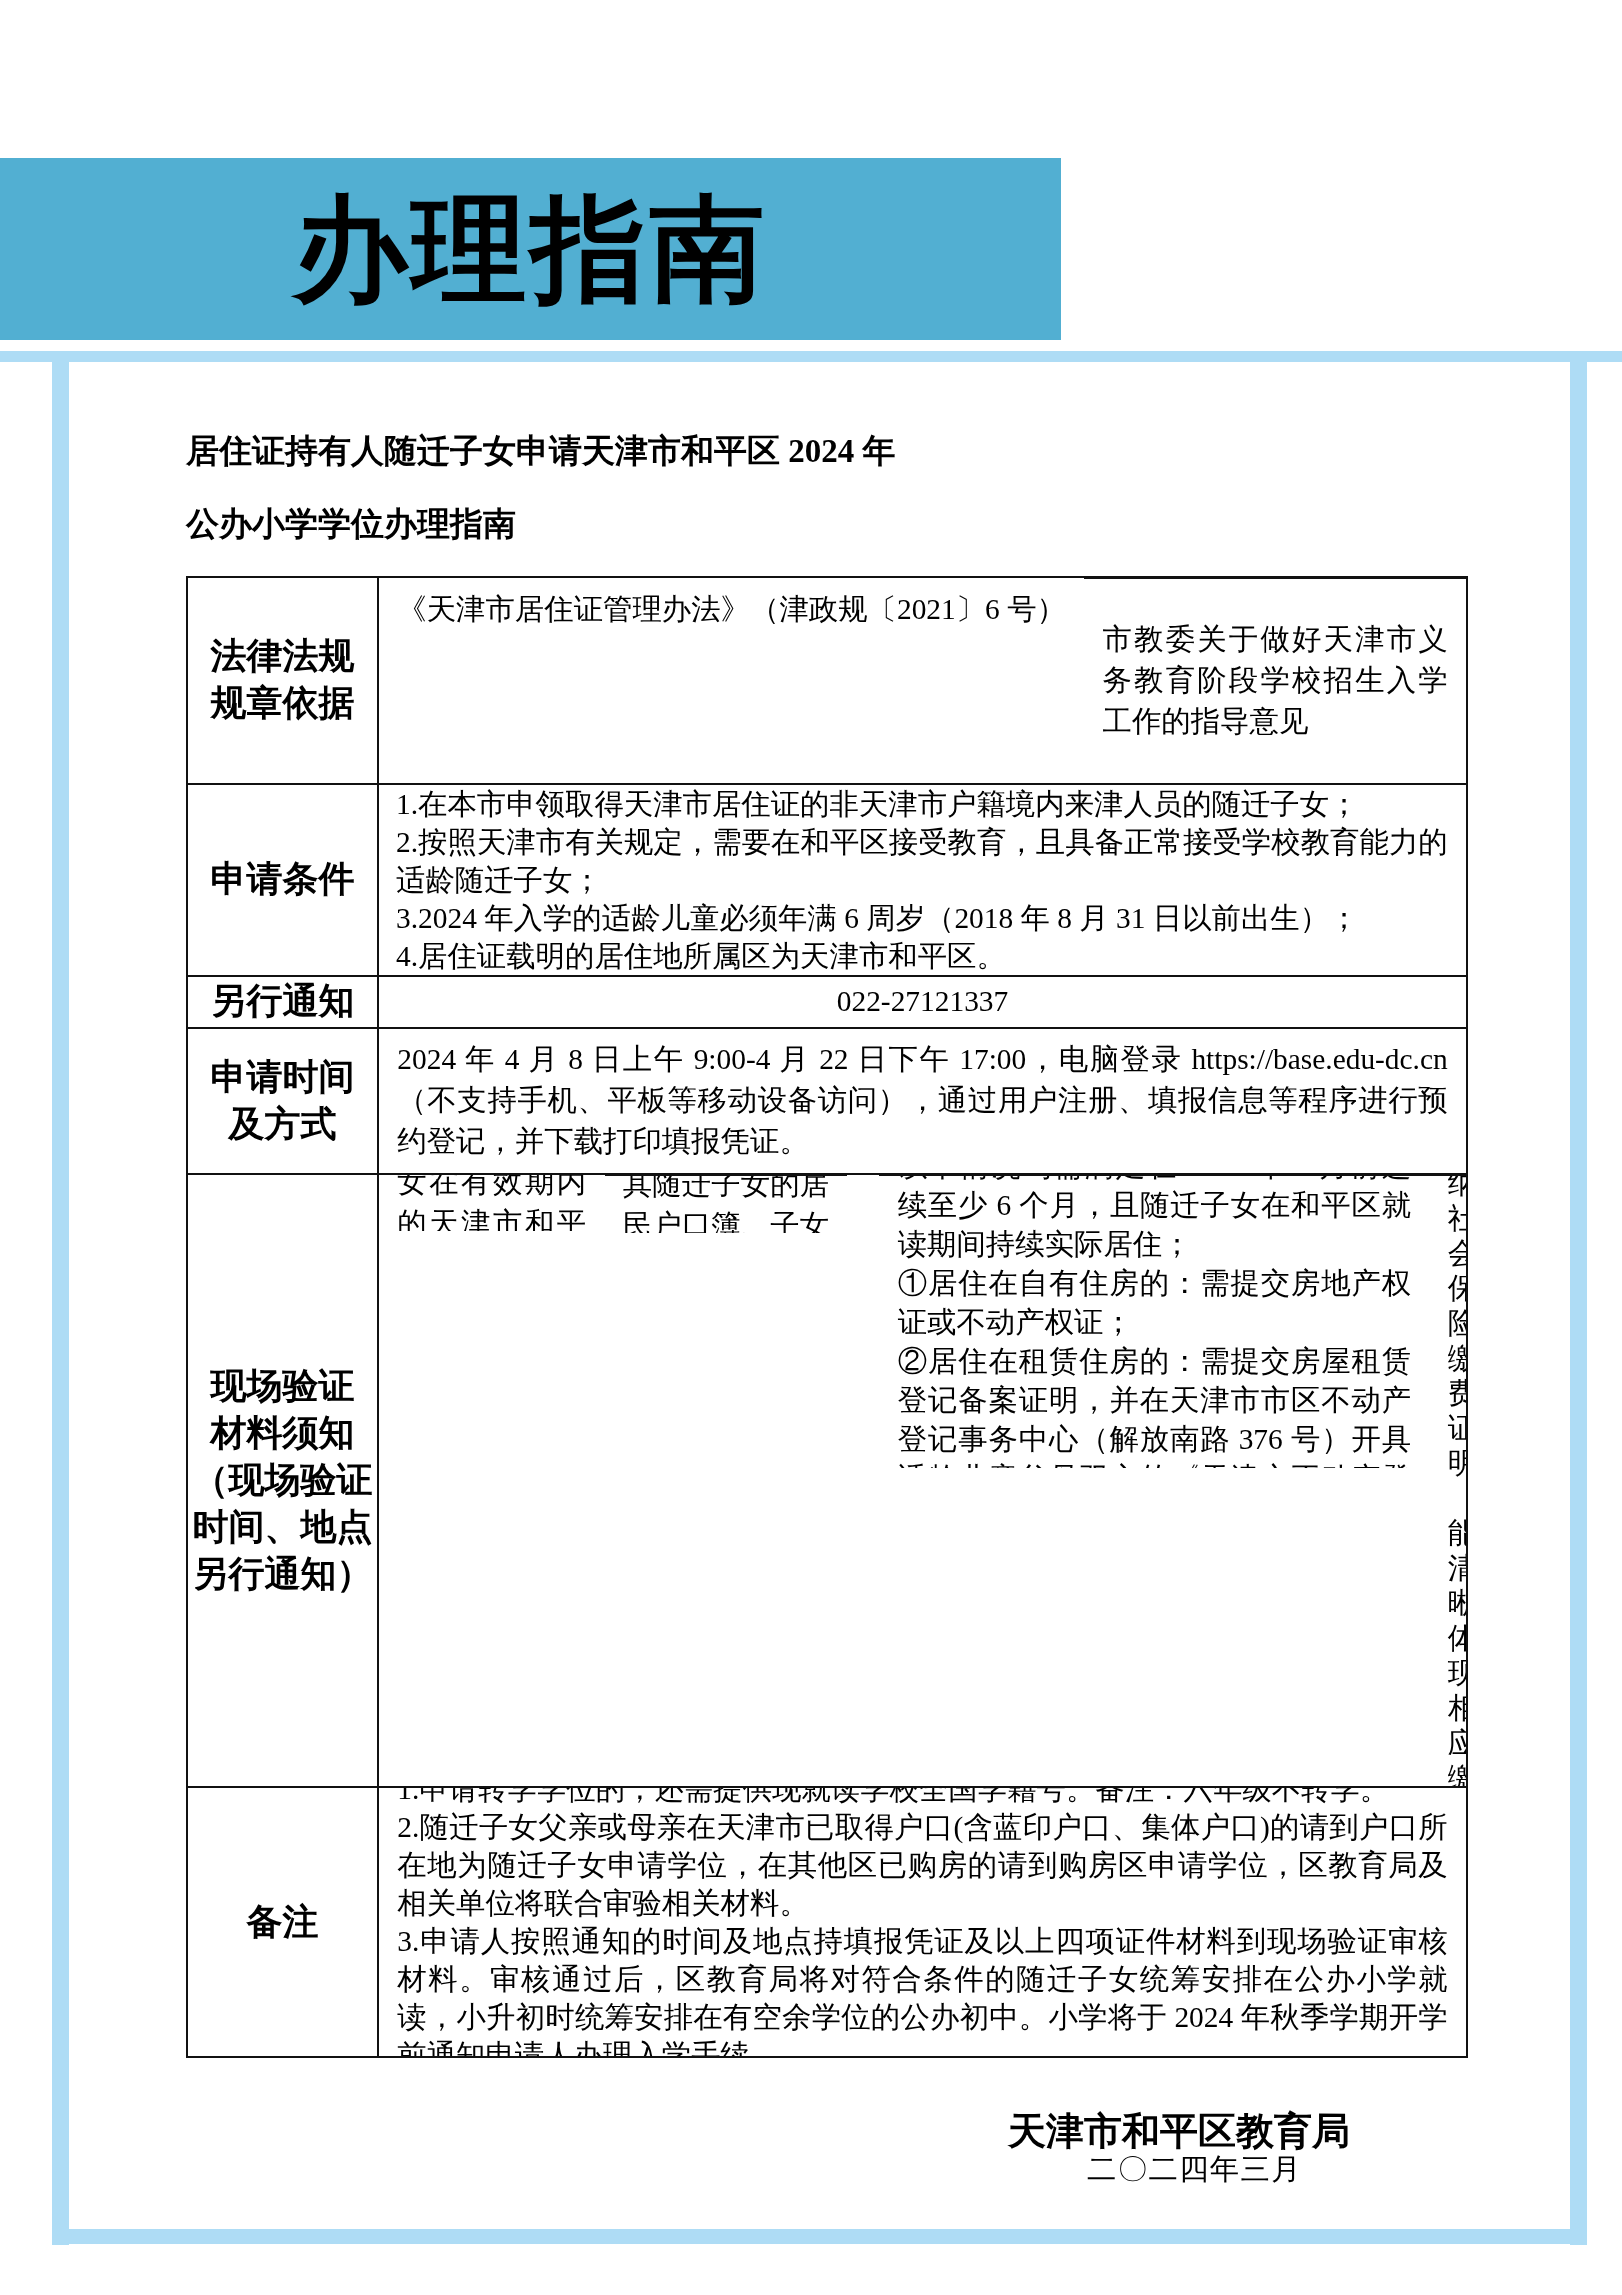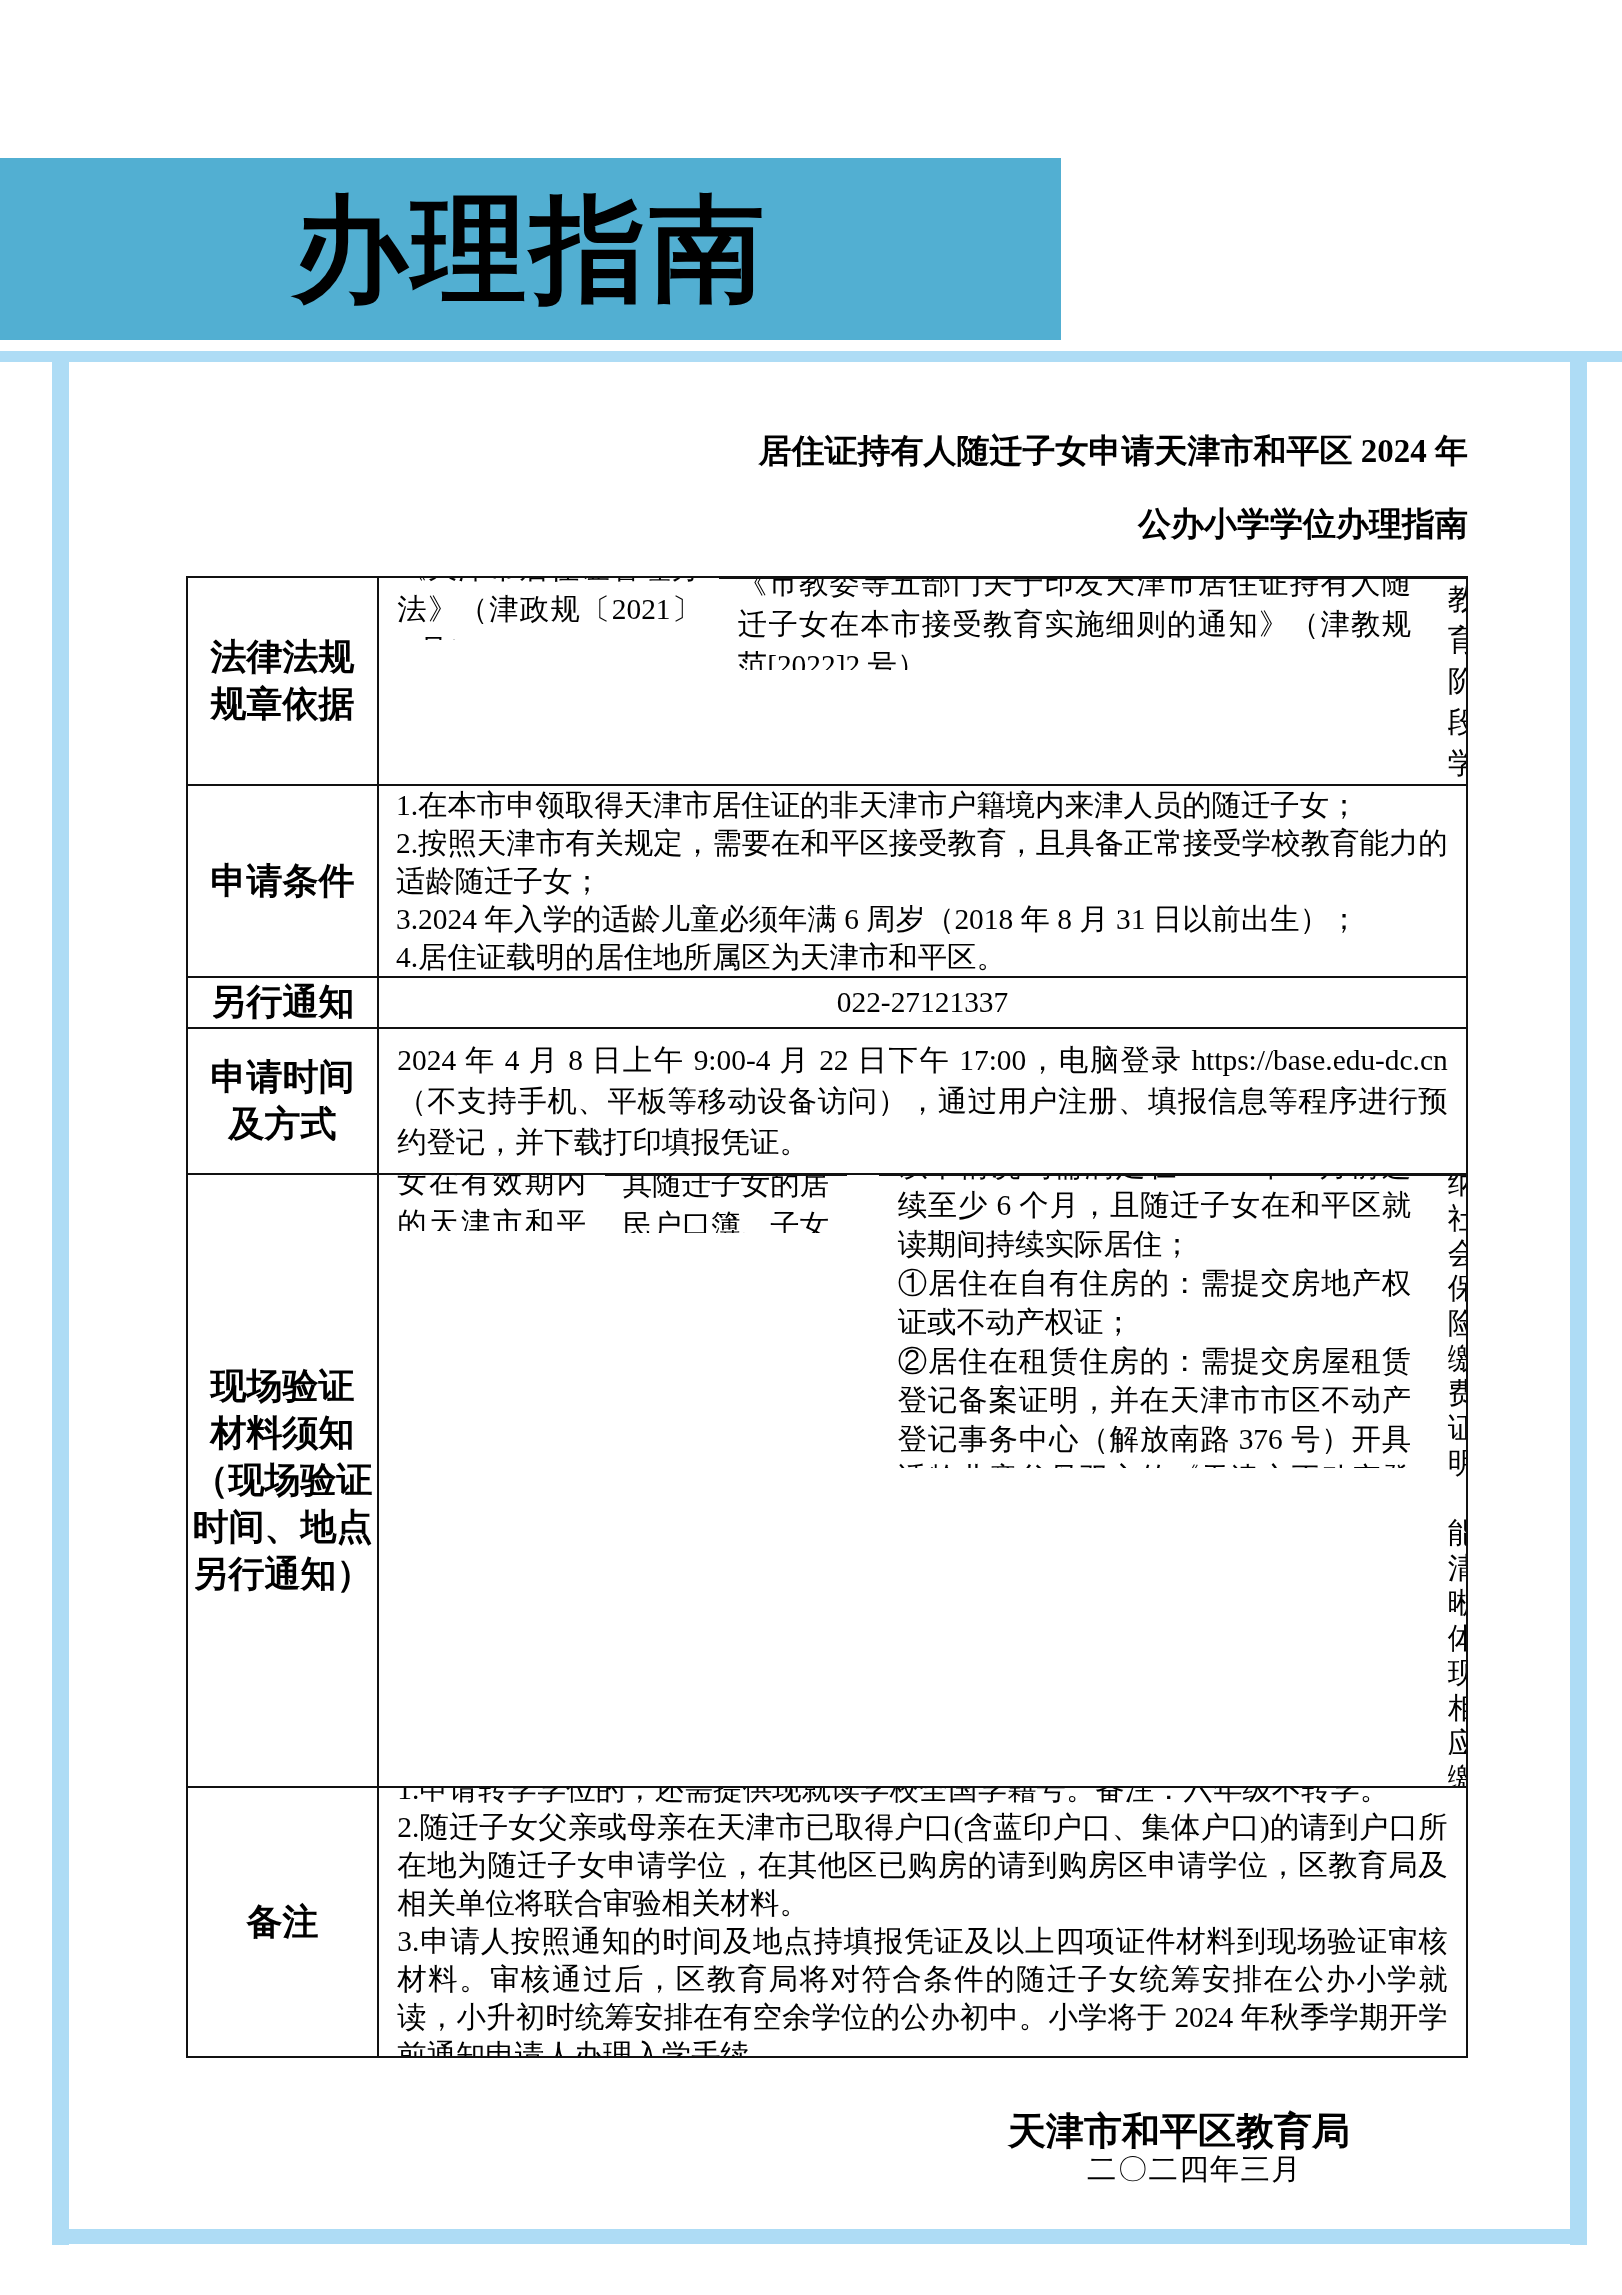--- a/index.html
+++ b/index.html
@@ -16,21 +16,21 @@
     font-family:"Liberation Sans", sans-serif;font-weight:900;
     font-size:115px;color:#000000;letter-spacing:3.9px;line-height:1;
   }
   
   .stripe{position:absolute;left:0;top:351px;width:1623px;height:11px;background:#AEDCF5;}
   .frame-left{position:absolute;left:52px;top:362px;width:17px;height:1883px;background:#AEDCF5;}
   .frame-right{position:absolute;left:1570px;top:362px;width:17px;height:1883px;background:#AEDCF5;}
   .frame-bottom{position:absolute;left:52px;top:2229px;width:1535px;height:15px;background:#AEDCF5;}
   
   .doc-title{
-    position:absolute;left:186px;width:1282px;text-align:right;
+    position:absolute;left:186px;width:1282px;text-align:left;
     font-weight:bold;font-size:33px;line-height:1.2;font-family:"Liberation Serif", serif;
   }
   .doc-title.l1{top:432px;}
   .doc-title.l2{top:505px;}
   
   .gtable{
     position:absolute;left:186px;top:576px;width:1282px;height:1482px;
     border:2.6px solid #111;box-sizing:border-box;display:flex;flex-direction:column;
   }
   .trow{display:flex;flex-direction:row;box-sizing:border-box;}
@@ -83,21 +83,20 @@
   <div class="doc-title l1">居住证持有人随迁子女申请天津市和平区 2024 年</div>
   <div class="doc-title l2">公办小学学位办理指南</div>
 
   <div class="gtable">
 
     <div class="trow r1">
       <div class="label-cell">法律法规
 规章依据</div>
       <div class="content-stack">
         <div class="ccell s1">《天津市居住证管理办法》（津政规〔2021〕6 号）</div>
-        <div class="ccell s2">《市教委等五部门关于印发天津市居住证持有人随迁子女在本市接受教育实施细则的通知》（津教规范[2022]2 号）</div>
         <div class="ccell s3">市教委关于做好天津市义务教育阶段学校招生入学工作的指导意见</div>
       </div>
     </div>
 
     <div class="trow r2">
       <div class="label-cell">申请条件</div>
       <div class="content-stack">
         <div class="ccell full">1.在本市申领取得天津市居住证的非天津市户籍境内来津人员的随迁子女；
 2.按照天津市有关规定，需要在和平区接受教育，且具备正常接受学校教育能力的适龄随迁子女；
 3.2024 年入学的适龄儿童必须年满 6 周岁（2018 年 8 月 31 日以前出生）；

